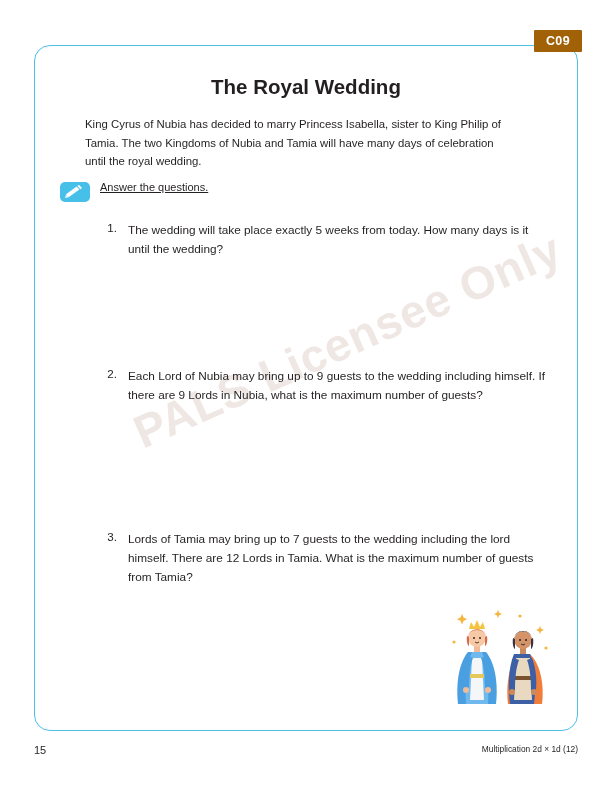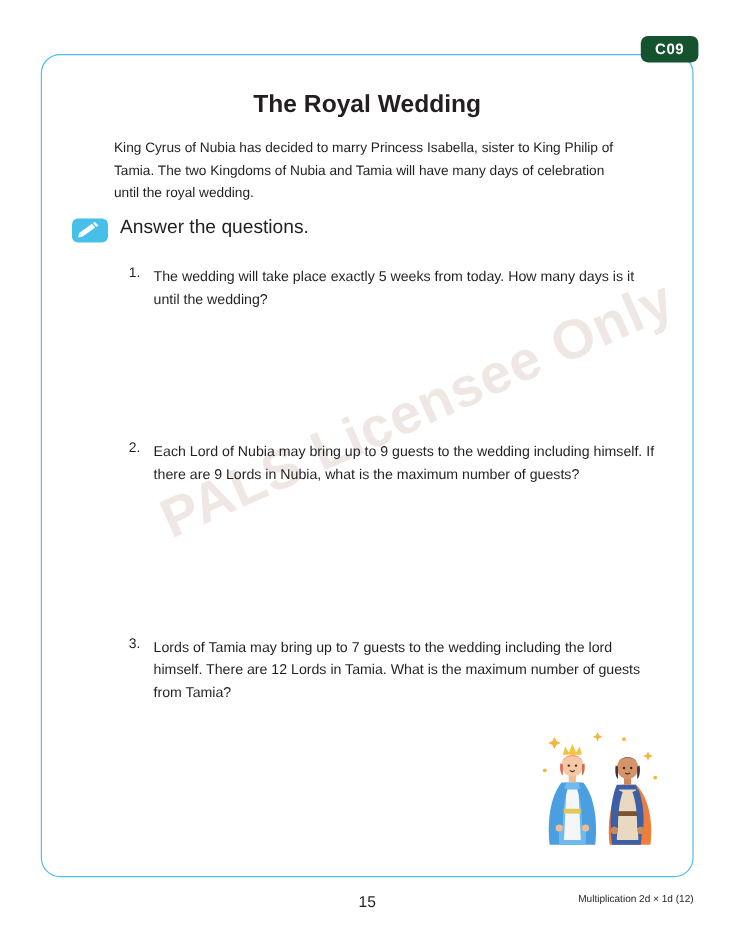--- a/index.html
+++ b/index.html
@@ -23,22 +23,22 @@
     height: 792px;
   }
 
   
   .code-badge {
     position: absolute;
     right: 30px;
     top: 30px;
     width: 48px;
     height: 22px;
-    background: #14532d;
-    border-radius: 6px;
+    background: #a16207;
+    border-radius: 1px;
     color: #ffffff;
     font-size: 12.5px;
     font-weight: bold;
     letter-spacing: 0.4px;
     display: flex;
     align-items: center;
     justify-content: center;
     z-index: 5;
   }
 
@@ -88,21 +88,21 @@
     top: 75px;
     width: 544px;
     text-align: center;
     font-size: 20.5px;
     font-weight: bold;
     color: #231f20;
   }
 
   .intro {
     position: absolute;
-    left: 95px;
+    left: 85px;
     top: 115px;
     width: 425px;
     font-size: 11.4px;
     line-height: 18.5px;
     color: #231f20;
   }
 
   
   .instruction-row {
     position: absolute;
@@ -123,22 +123,23 @@
   }
   .pencil-icon svg {
     position: absolute;
     left: 4px;
     top: 3px;
   }
   .instruction-text {
     position: absolute;
     left: 40px;
     top: 0;
-    font-size: 16px;
-    color: #231f20;
+    font-size: 11px;
+    color: #231f20;
+    text-decoration: underline;
   }
 
   
   .question {
     position: absolute;
     width: 460px;
   }
   .q-num {
     position: absolute;
     left: 0;
@@ -177,22 +178,21 @@
     top: 744px;
     font-size: 8.2px;
     line-height: 12px;
     color: #231f20;
   }
   .footer-center {
     position: absolute;
     left: 34px;
     top: 744px;
     width: 544px;
-    text-align: center;
-    font-size: 13px;
+    font-size: 11px;
     color: #231f20;
   }
   .footer-right {
     position: absolute;
     right: 34px;
     top: 744px;
     font-size: 8.4px;
     color: #231f20;
     text-align: right;
     padding-left: 14px;

